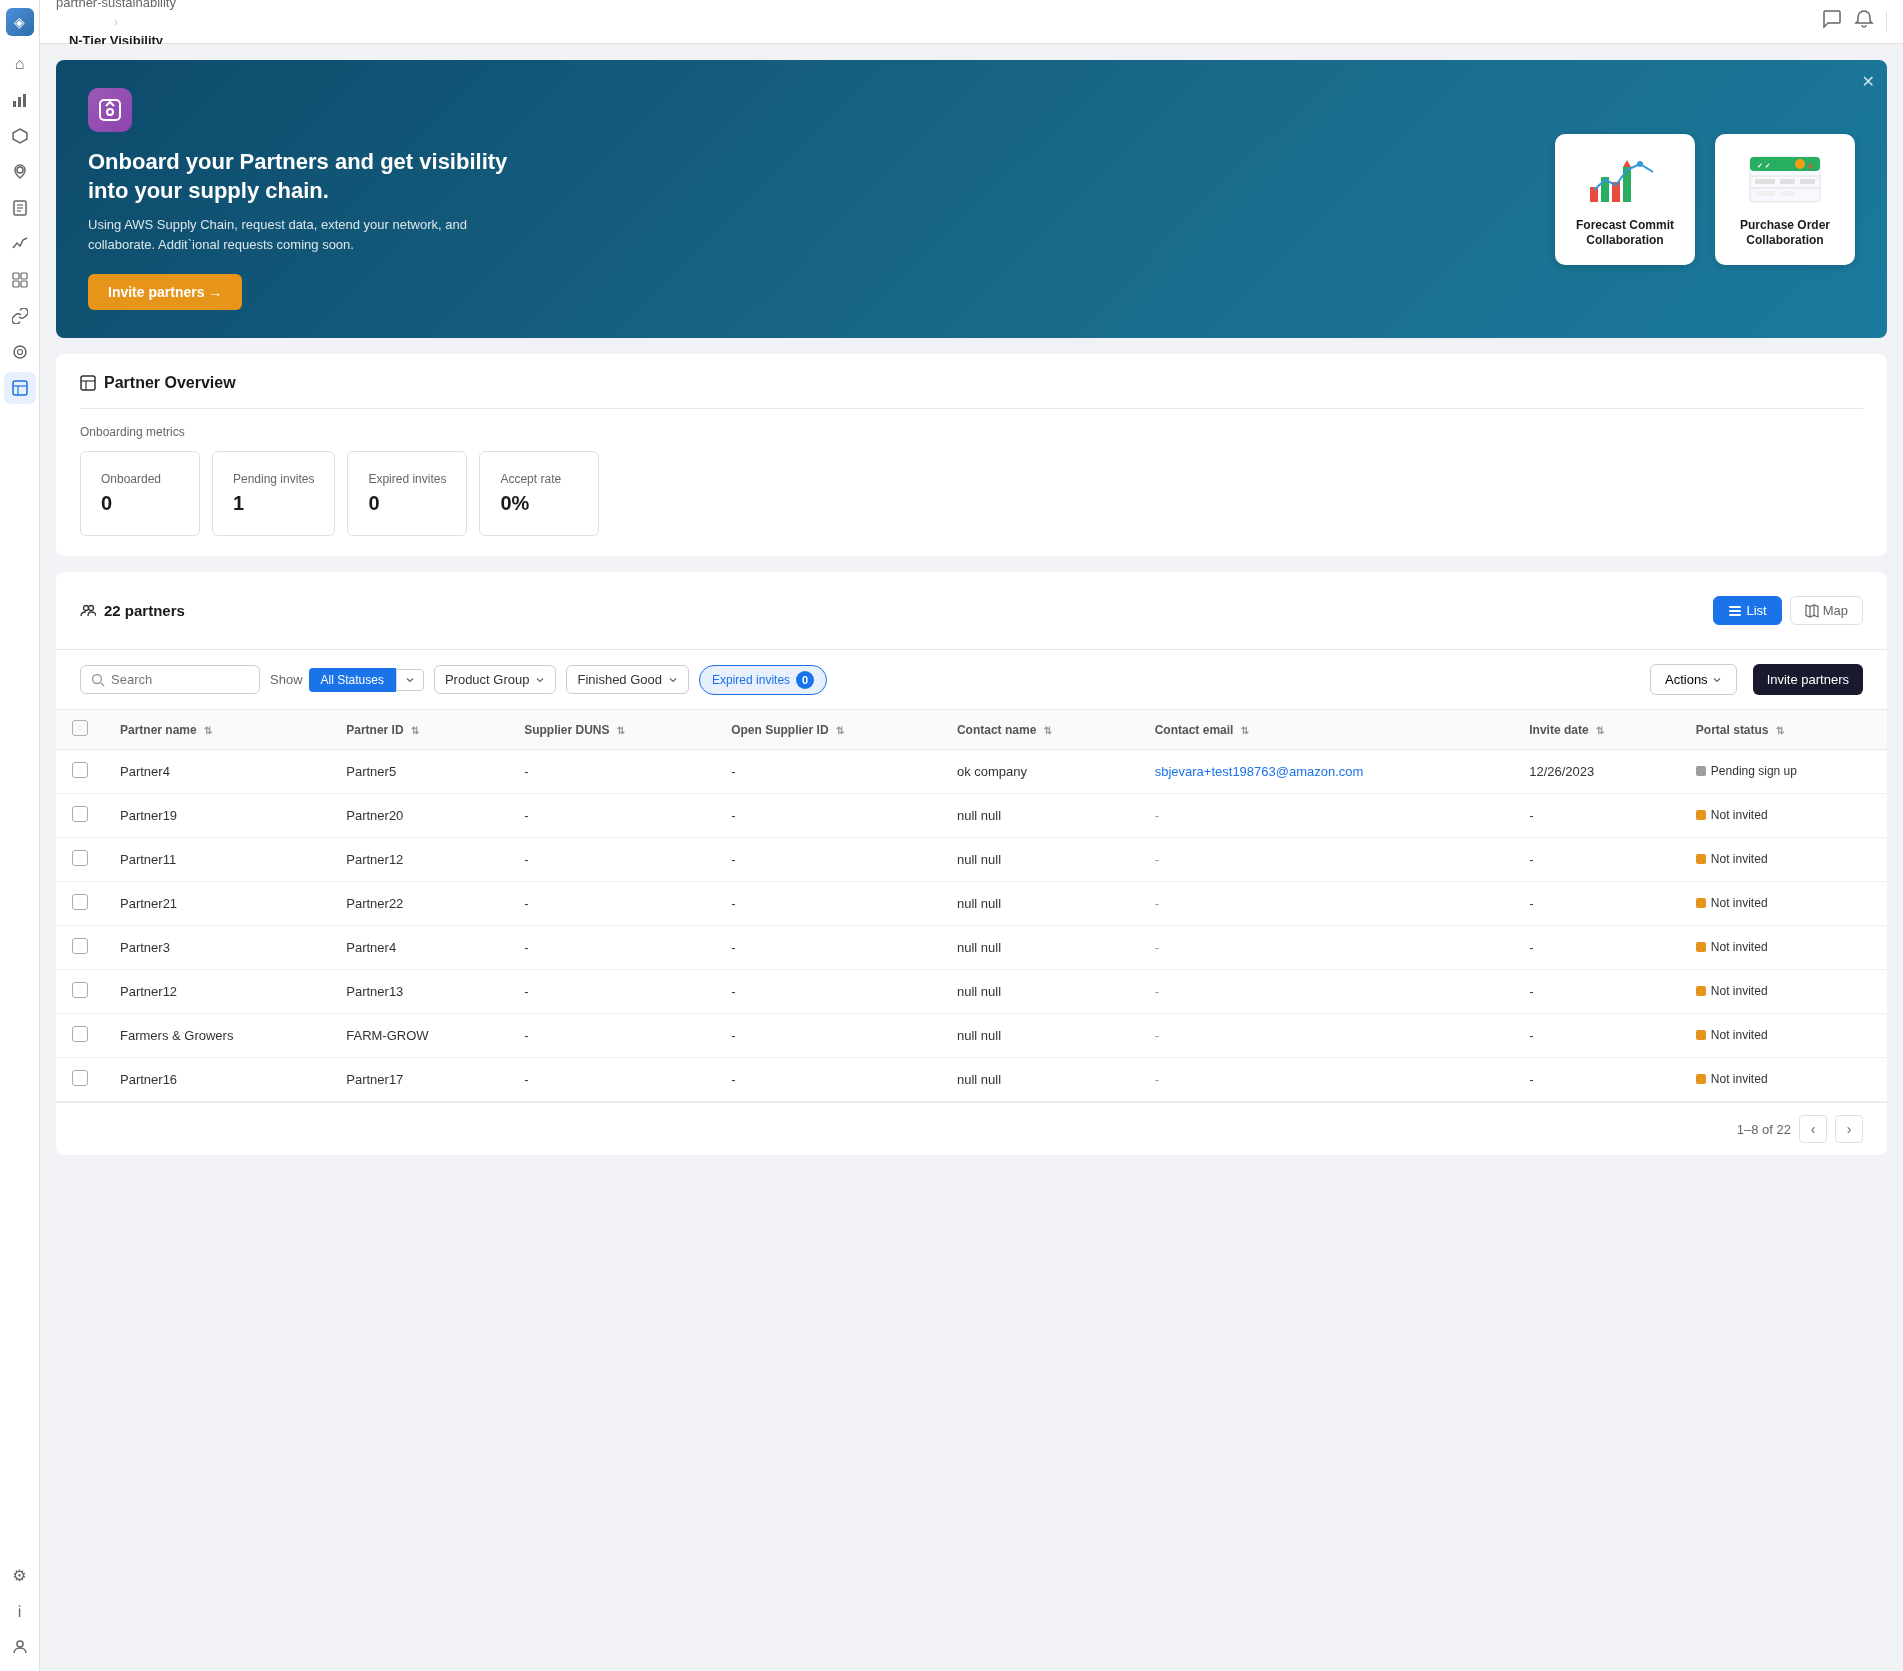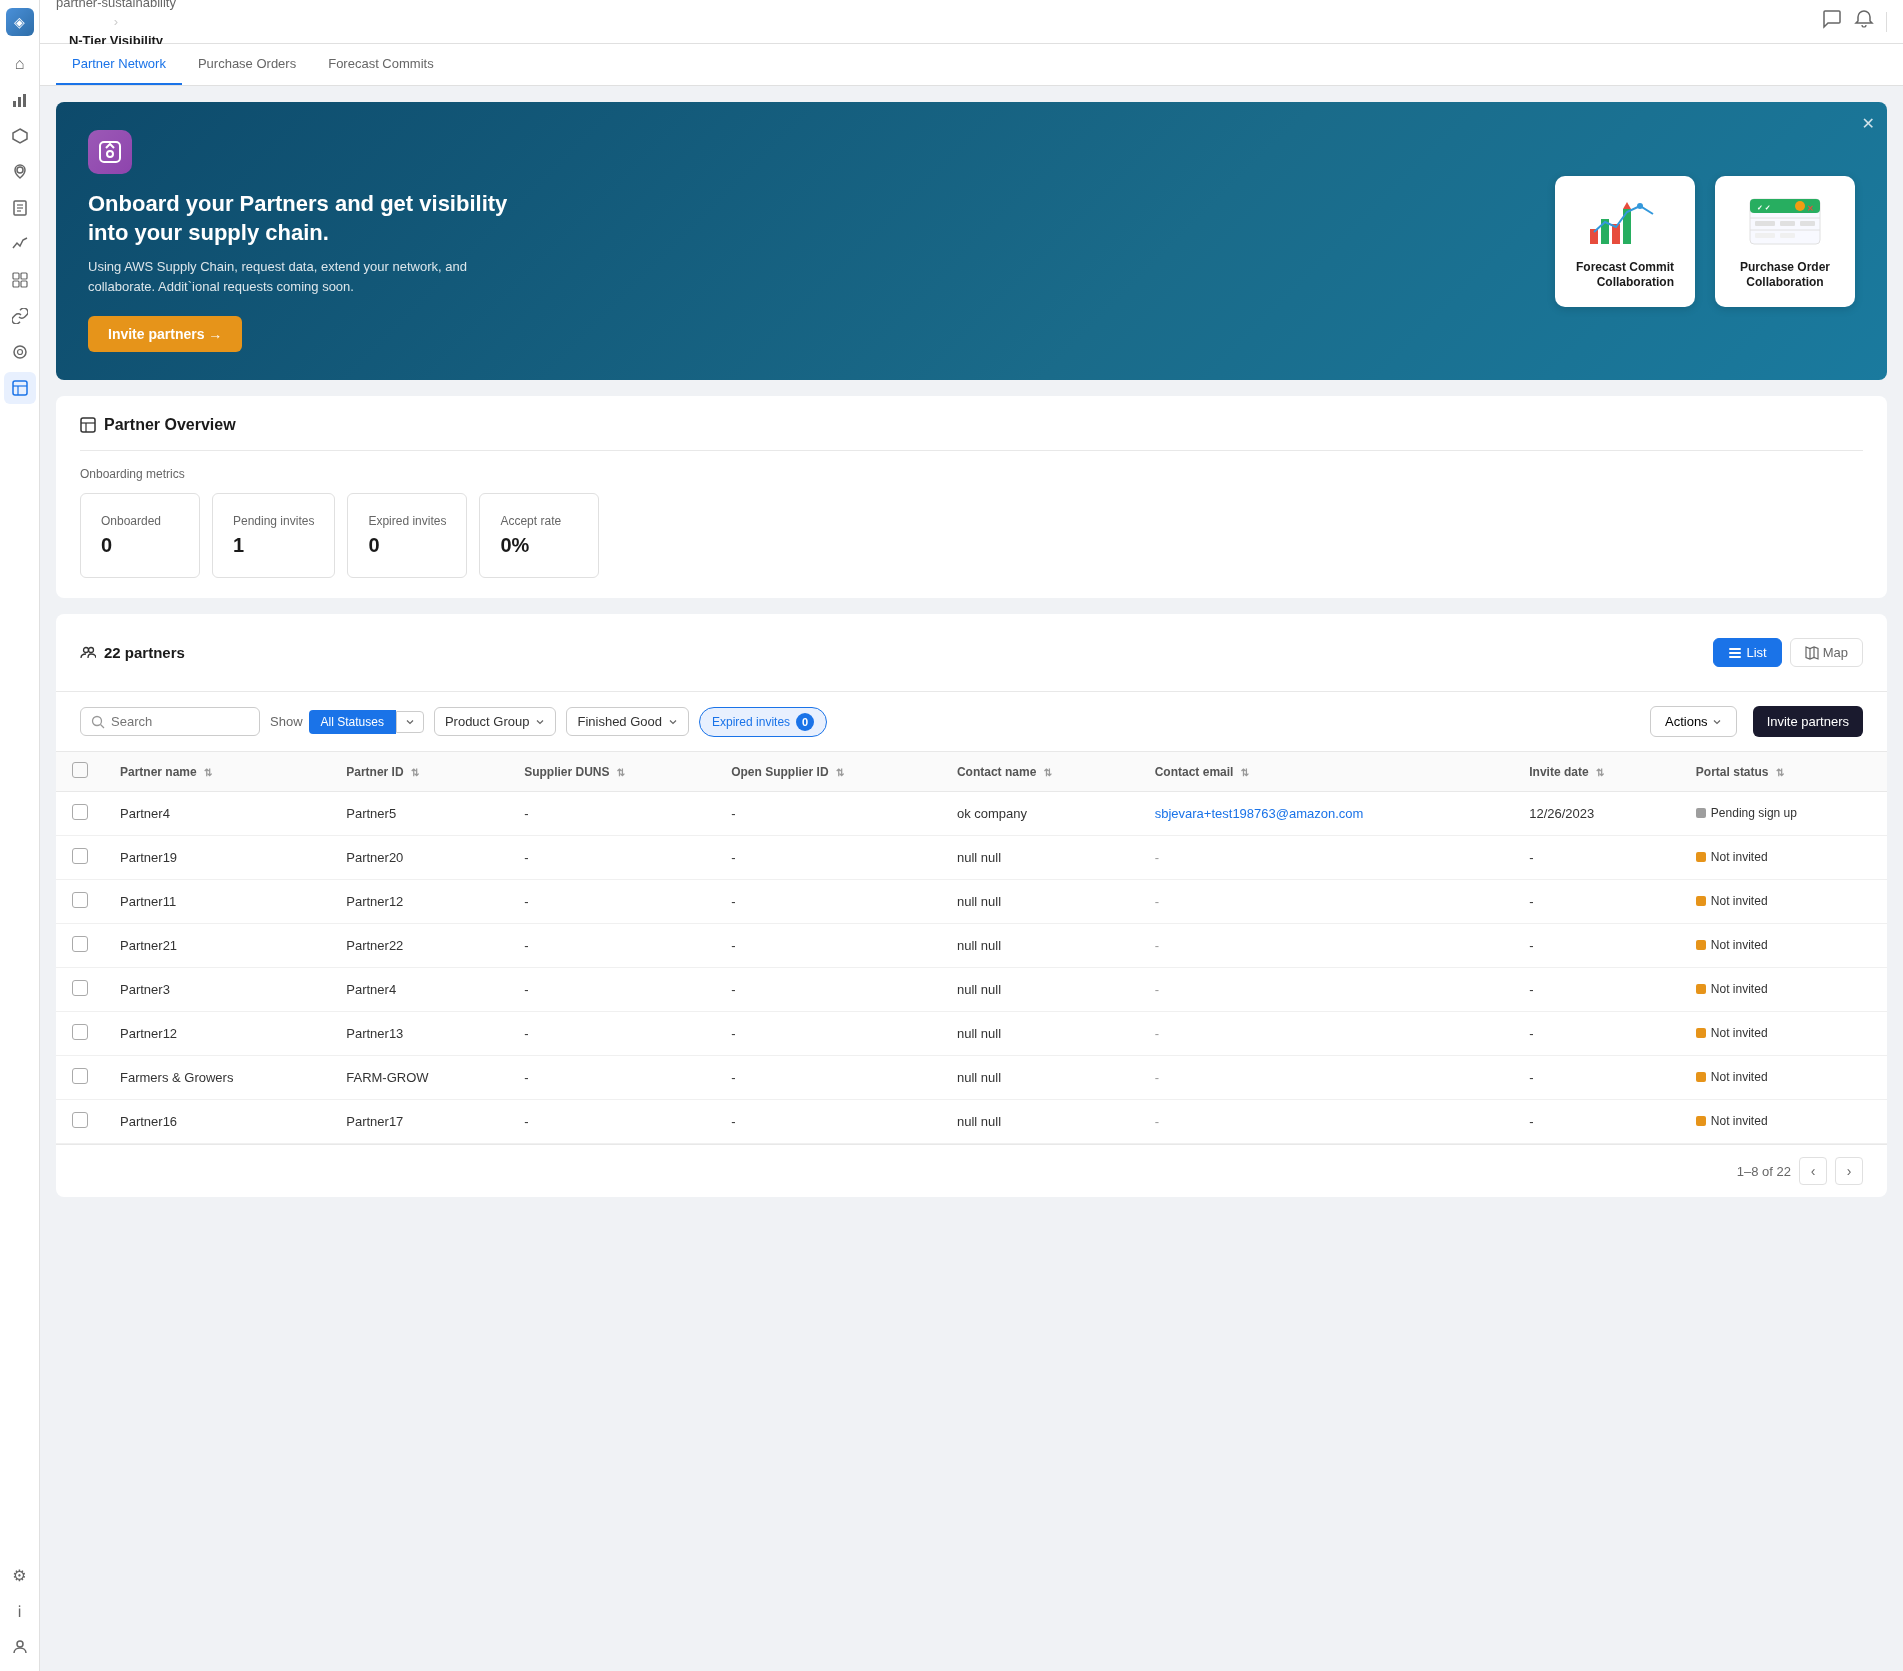--- a/index.html
+++ b/index.html
@@ -190,25 +190,20 @@
             <path d="M10 2a6 6 0 0 1 6 6v4l2 2H2l2-2V8a6 6 0 0 1 6-6z" stroke="#666" stroke-width="1.5" fill="none"></path>
             <path d="M8 16a2 2 0 0 0 4 0" stroke="#666" stroke-width="1.2" fill="none"></path>
           </svg>
       </span>
       <div class="sidebar-divider" style="width:1px;height:20px;background:#ddd;display:inline-block;"></div>
     </div>
   </div>
 
   <div class="content">
 
-    <div class="tabs">
-      <div class="tab active">Partner Network</div>
-      <div class="tab">Purchase Orders</div>
-      <div class="tab">Forecast Commits</div>
-    </div>
 
     <div class="banner" style="margin:16px;">
       <div class="banner-left">
         <div class="banner-icon">
           <svg width="24" height="24" viewBox="0 0 24 24" fill="none">
               <rect x="2" y="2" width="20" height="20" rx="4" stroke="white" stroke-width="2" fill="none"></rect>
               <path d="M8 8 L12 4 L16 8" stroke="white" stroke-width="2" fill="none"></path>
               <circle cx="12" cy="14" r="3" stroke="white" stroke-width="2" fill="none"></circle>
             </svg>
         </div>
@@ -226,21 +221,21 @@
               <rect x="16" y="25" width="8" height="25" fill="#27ae60"></rect>
               <rect x="27" y="30" width="8" height="20" fill="#e74c3c"></rect>
               <rect x="38" y="15" width="8" height="35" fill="#27ae60"></rect>
 
               <polyline points="9,38 20,28 31,33 42,18 55,12 68,20" stroke="#3498db" stroke-width="2" fill="none"></polyline>
               <circle cx="55" cy="12" r="3" fill="#3498db"></circle>
 
               <polygon points="42,8 46,15 38,15" fill="#e74c3c"></polygon>
             </svg>
           </div>
-          <div class="banner-card-label" style="white-space:pre-line;text-align:right;">Forecast Commit
+          <div class="banner-card-label" style="white-space:pre-line;">Forecast Commit
 Collaboration</div>
         </div>
 
         <div class="banner-card">
           <div class="banner-card-img">
             <svg width="80" height="55" viewBox="0 0 80 55">
 
               <rect x="5" y="5" width="70" height="45" rx="4" fill="#f8f9ff" stroke="#e0e0e0" stroke-width="1"></rect>
               <rect x="5" y="5" width="70" height="14" rx="4" fill="#27ae60"></rect>
               <text x="12" y="16" font-size="7" fill="white" font-weight="bold">✓ ✓</text>

